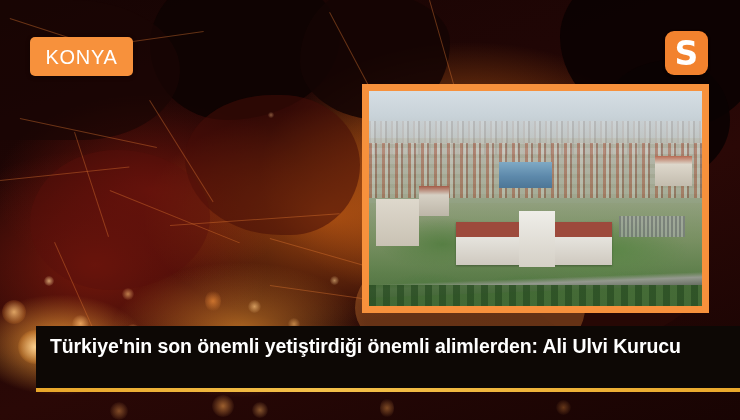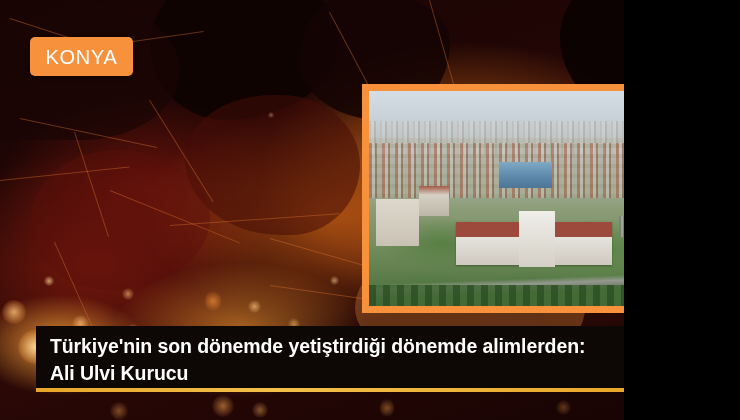--- a/index.html
+++ b/index.html
@@ -6,21 +6,21 @@
     margin: 0;
     padding: 0;
     background: #000;
   }
   body {
     font-family: "Liberation Sans", sans-serif;
   }
 
   .screenshot {
     position: relative;
-    width: 624px;
+    width: 740px;
     height: 420px;
     overflow: hidden;
     background: #150403;
   }
 
   
   .bg-map {
     position: absolute;
     inset: 0;
     background:
@@ -339,17 +339,17 @@
       <div class="bld-left"></div>
       <div class="parking"></div>
       <div class="bld-main"></div>
       <div class="bld-portal"></div>
       <div class="road"></div>
       <div class="treeline"></div>
     </div>
   </div>
 
   <div class="headline-bar">
-    <p class="headline">Türkiye'nin son dönemde yetiştirdiği dönemde alimlerden: Ali Ulvi Kurucu</p>
+    <p class="headline">Türkiye'nin son önemli yetiştirdiği önemli alimlerden: Ali Ulvi Kurucu</p>
   </div>
   <div class="gold-rule"></div>
 
 </div>
 
 </body></html>

